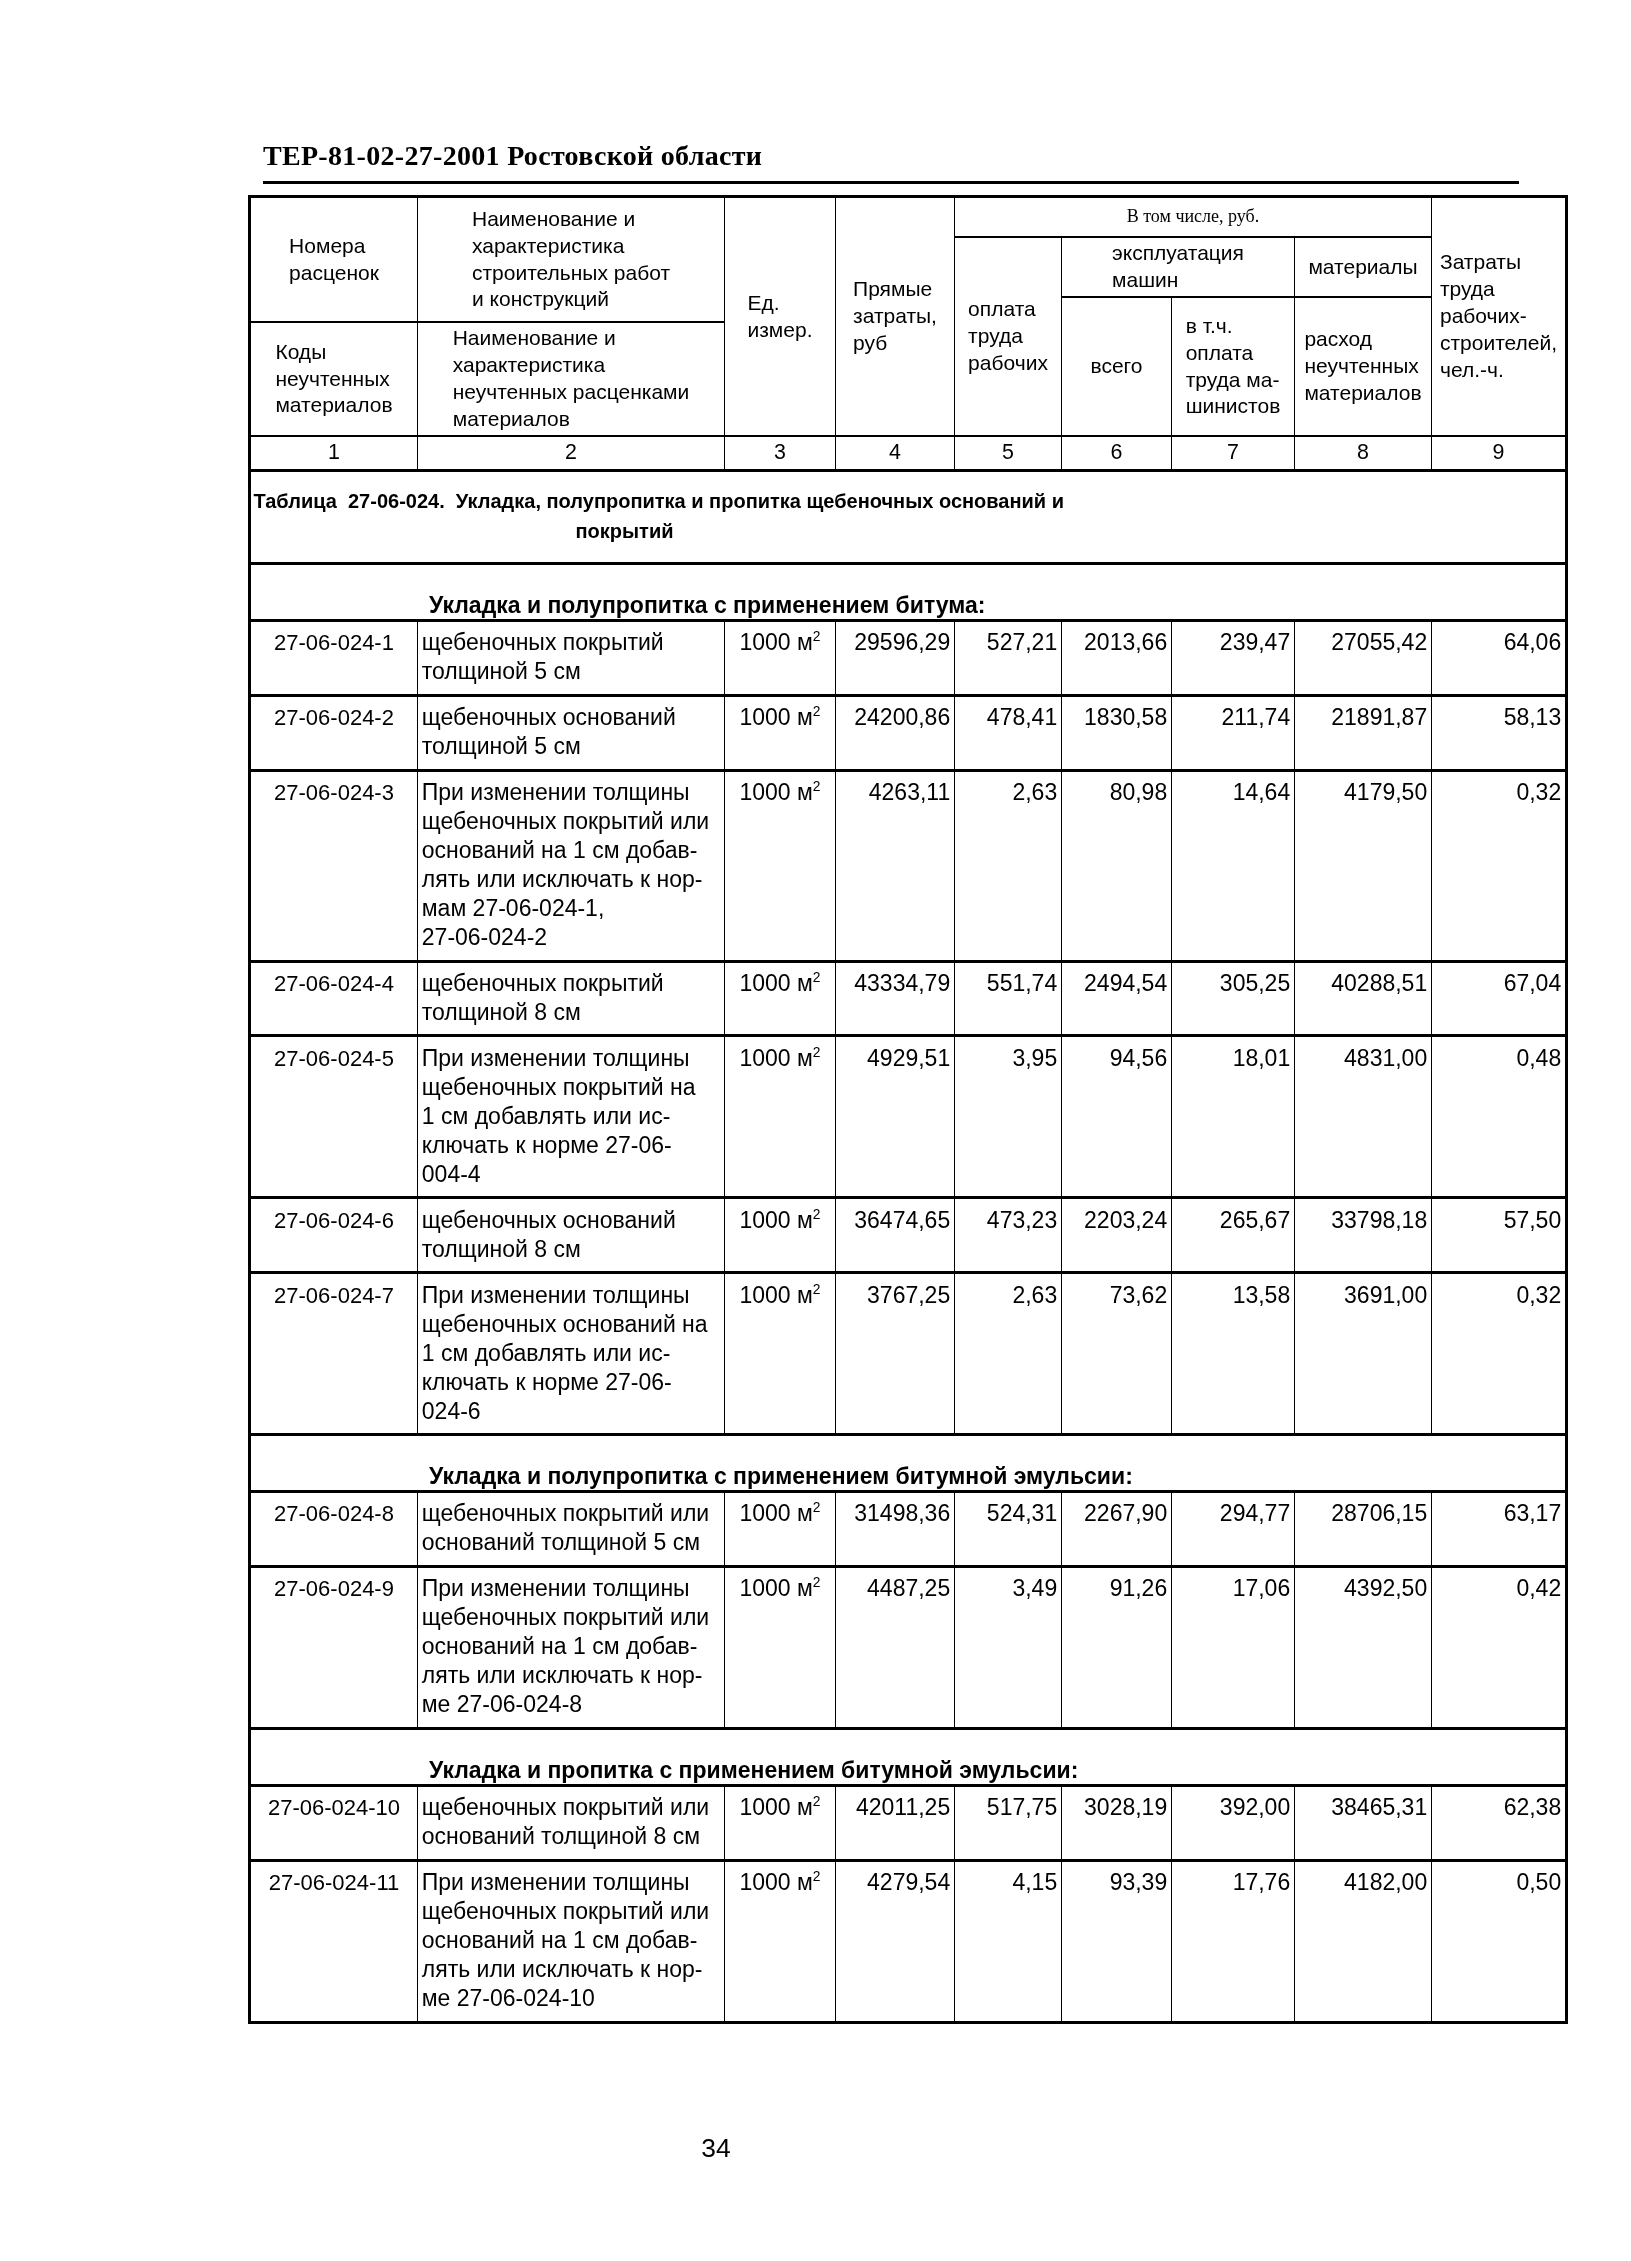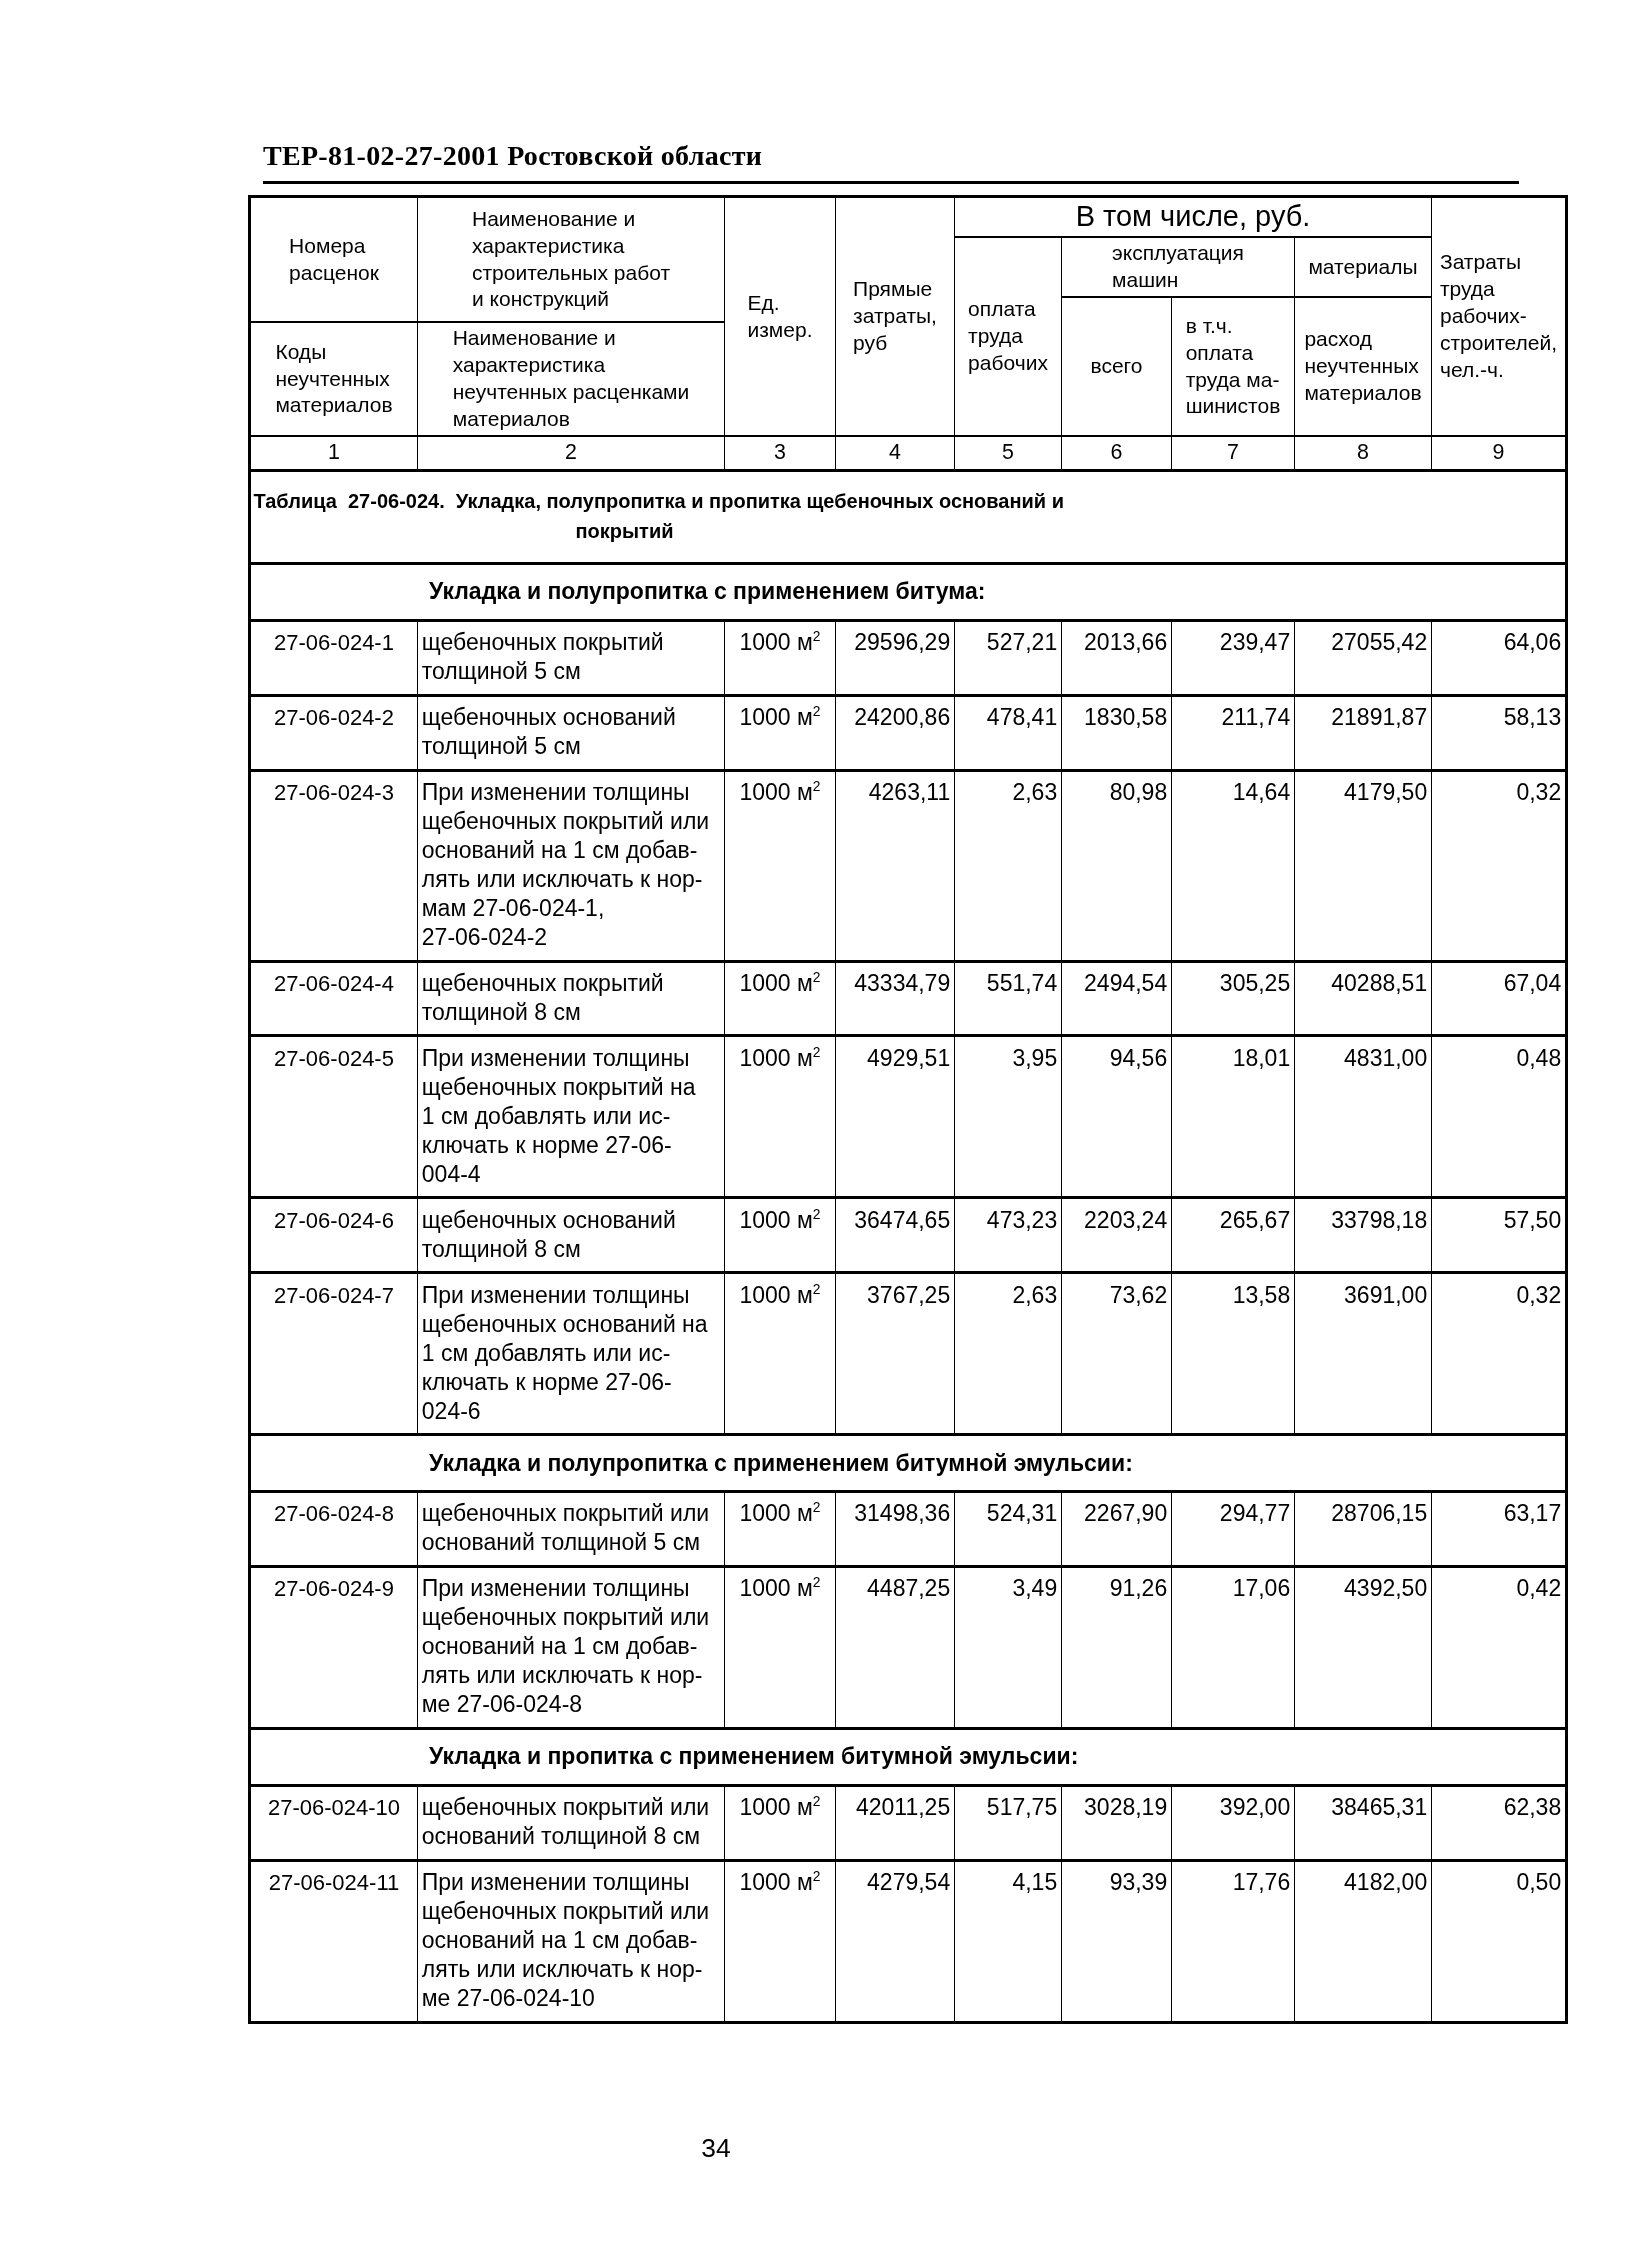--- a/index.html
+++ b/index.html
@@ -37,21 +37,21 @@
     border-right:1.9px solid #000;
     display:flex;align-items:center;justify-content:center;
     text-align:left;font-size:21px;line-height:1.28;
     white-space:pre-line;box-sizing:border-box;padding:2.5px;
   }
   .bb{border-bottom:2.5px solid #000;}
   .hc1u{grid-area:1/1/4/2;}
   .hc2u{grid-area:1/2/4/3;}
   .hc3 {grid-area:1/3/5/4;}
   .hc4 {grid-area:1/4/5/5;}
-  .hband{grid-area:1/5/2/9;font-size:29px;}
+  .hband{grid-area:1/5/2/9;font-size:18px;font-family:Liberation Serif, serif;}
   .hc9 {grid-area:1/9/5/10;border-right:none;}
   .hc5 {grid-area:2/5/5/6;}
   .hexp{grid-area:2/6/3/8;}
   .hmat{grid-area:2/8/3/9;}
   .hc1l{grid-area:4/1/5/2;}
   .hc2l{grid-area:4/2/5/3;}
   .hc6 {grid-area:3/6/5/7;}
   .hc7 {grid-area:3/7/5/8;}
   .hc8 {grid-area:3/8/5/9;}
   
@@ -66,21 +66,21 @@
   .title-row{
     border-top:3.8px solid #000;
     padding:14px 6.3px 16.4px 2.5px;
     font-weight:700;font-size:20px;line-height:1.5;
   }
   .title-line1{white-space:pre-wrap;}
   .title-line2{padding-left:322px;}
   
   .section-row{
     border-top:3.8px solid #000;min-height:54px;
-    display:flex;align-items:center;
+    display:flex;align-items:flex-end;
   }
   .section-label{font-weight:700;font-size:23px;padding-left:178px;}
   .data-row{border-top:3.8px solid #000;}
   .cell{
     border-right:1.9px solid #000;box-sizing:border-box;
     padding-top:6.3px;padding-bottom:7.6px;
     font-size:23px;line-height:29px;
   }
   .cell:last-child{border-right:none;}
   .cell.code{text-align:center;font-size:22px;padding-left:1.3px;padding-right:1.3px;}

